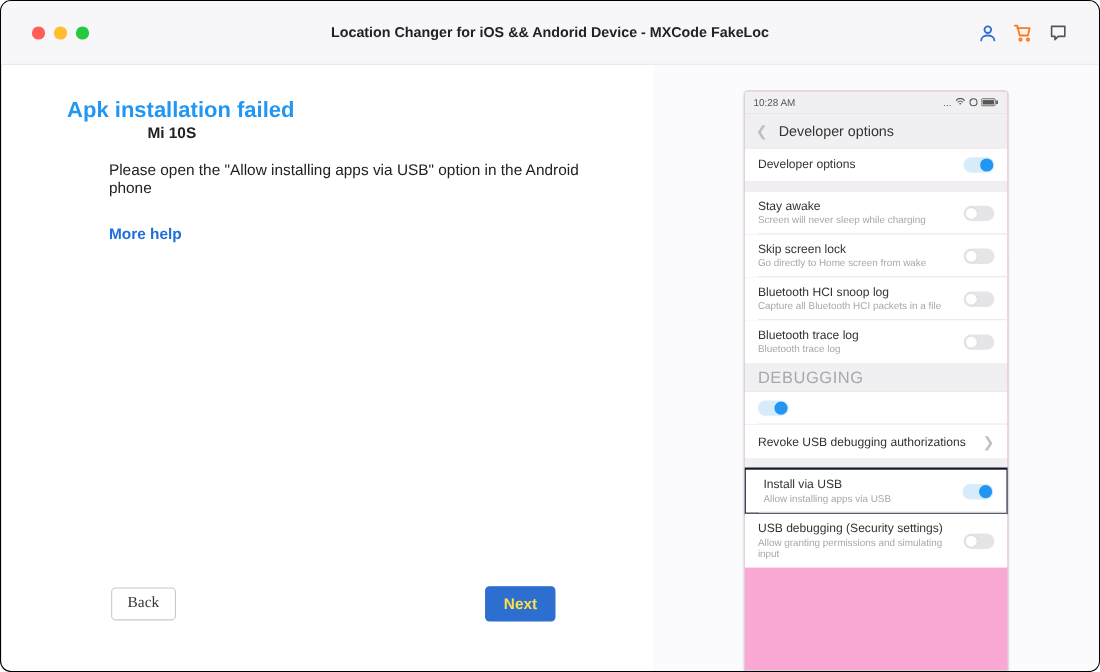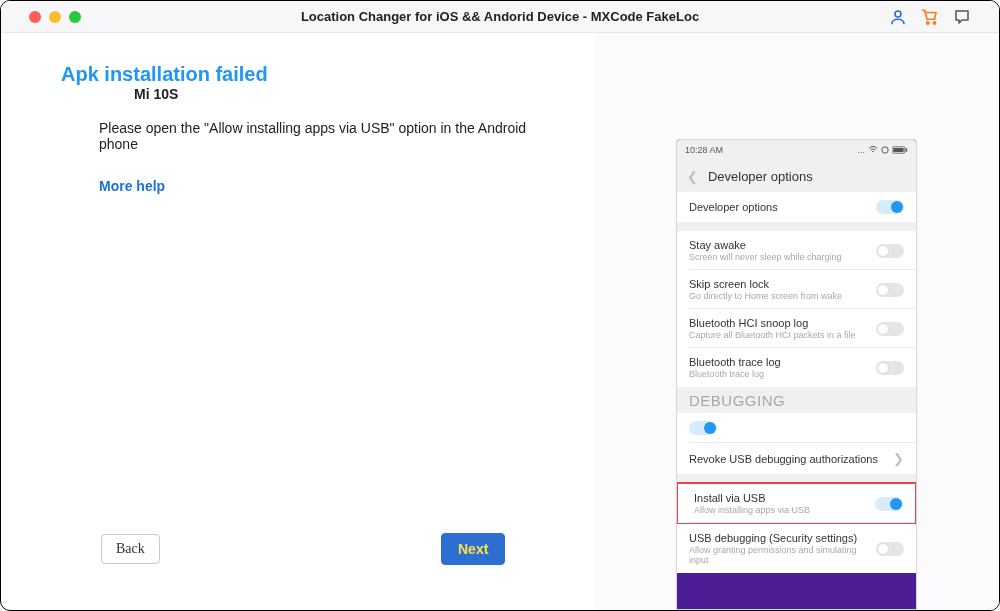--- a/index.html
+++ b/index.html
@@ -14,21 +14,21 @@
     width: 1000px;
     height: 611px;
     border: 1px solid #000;
     border-radius: 10px;
     overflow: hidden;
     display: flex;
     flex-direction: column;
     background: #fff;
   }
   .titlebar {
-    height: 32px;
+    height: 58px;
     background: #f7f7f9;
     border-bottom: 1px solid #e8e8ea;
     display: flex;
     align-items: center;
     position: relative;
     padding: 0 28px;
   }
   .traffic-lights {
     display: flex;
     gap: 8px;
@@ -130,22 +130,22 @@
     background: #fbfbfd;
     position: relative;
     display: flex;
     align-items: flex-end;
     justify-content: center;
   }
 
   
   .phone {
     width: 241px;
-    height: 471px;
-    background: #4c1d95;
+    height: 528px;
+    background: #f9a8d4;
     border: 1px solid #d8d8dc;
     border-radius: 4px 4px 0 0;
     overflow: hidden;
     box-shadow: 0 1px 3px rgba(0,0,0,0.05);
   }
   .phone-status {
     height: 20px;
     background: #f0f0f2;
     display: flex;
     align-items: center;
@@ -224,21 +224,21 @@
     width: 12px; height: 12px;
     border-radius: 50%;
   }
   .toggle.on .knob { right: 1px; background: #2196f3; }
   .toggle.off .knob { left: 1px; background: #fff; border:1px solid #ddd; box-sizing:border-box; }
   .chevron {
     color: #c0c0c4;
     font-size: 13px;
   }
   .highlight {
-    border: 2px solid #ef4444;
+    border: 2px solid #0f172a;
     margin: -1px;
     padding-left: 16px;
   }
 </style>
 </head>
 <body>
 
 <div class="window">
   <div class="titlebar">
     <div class="traffic-lights">

